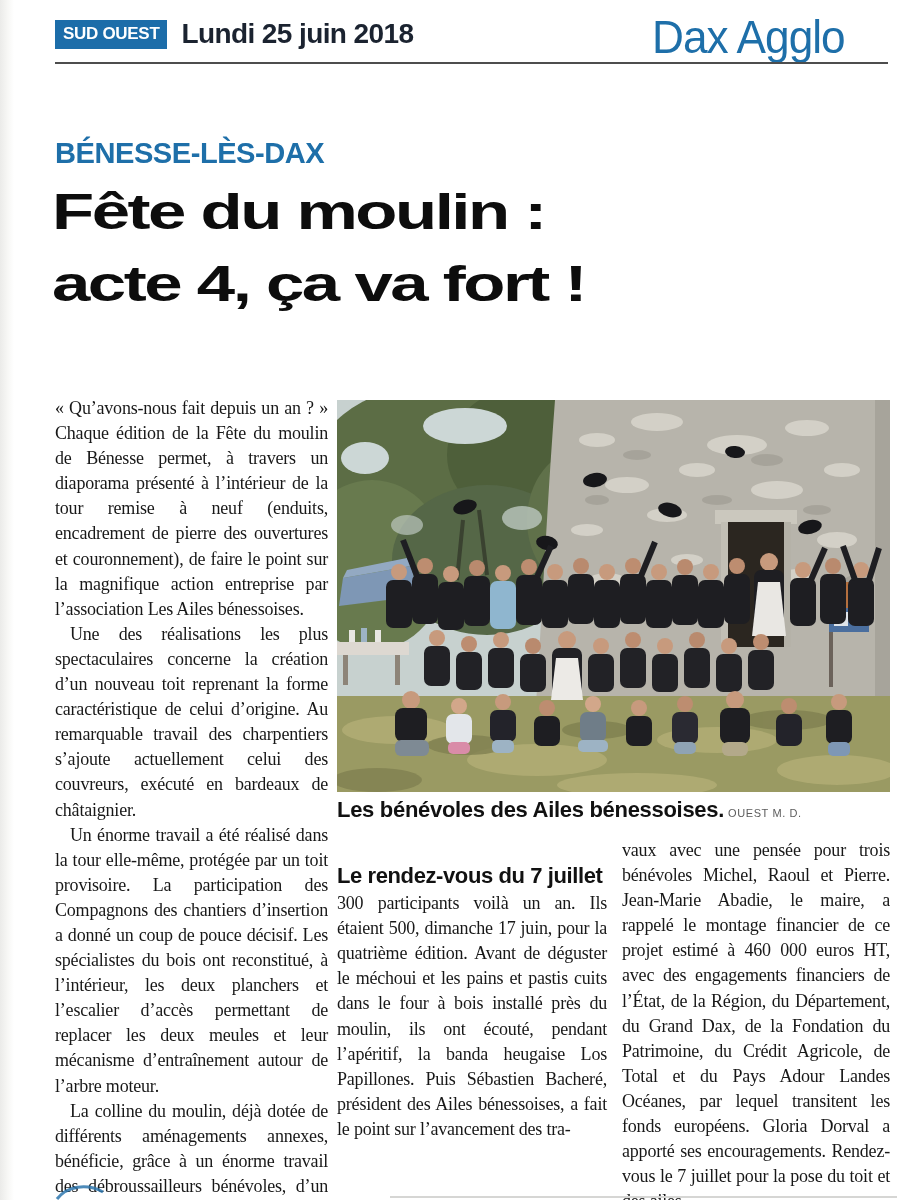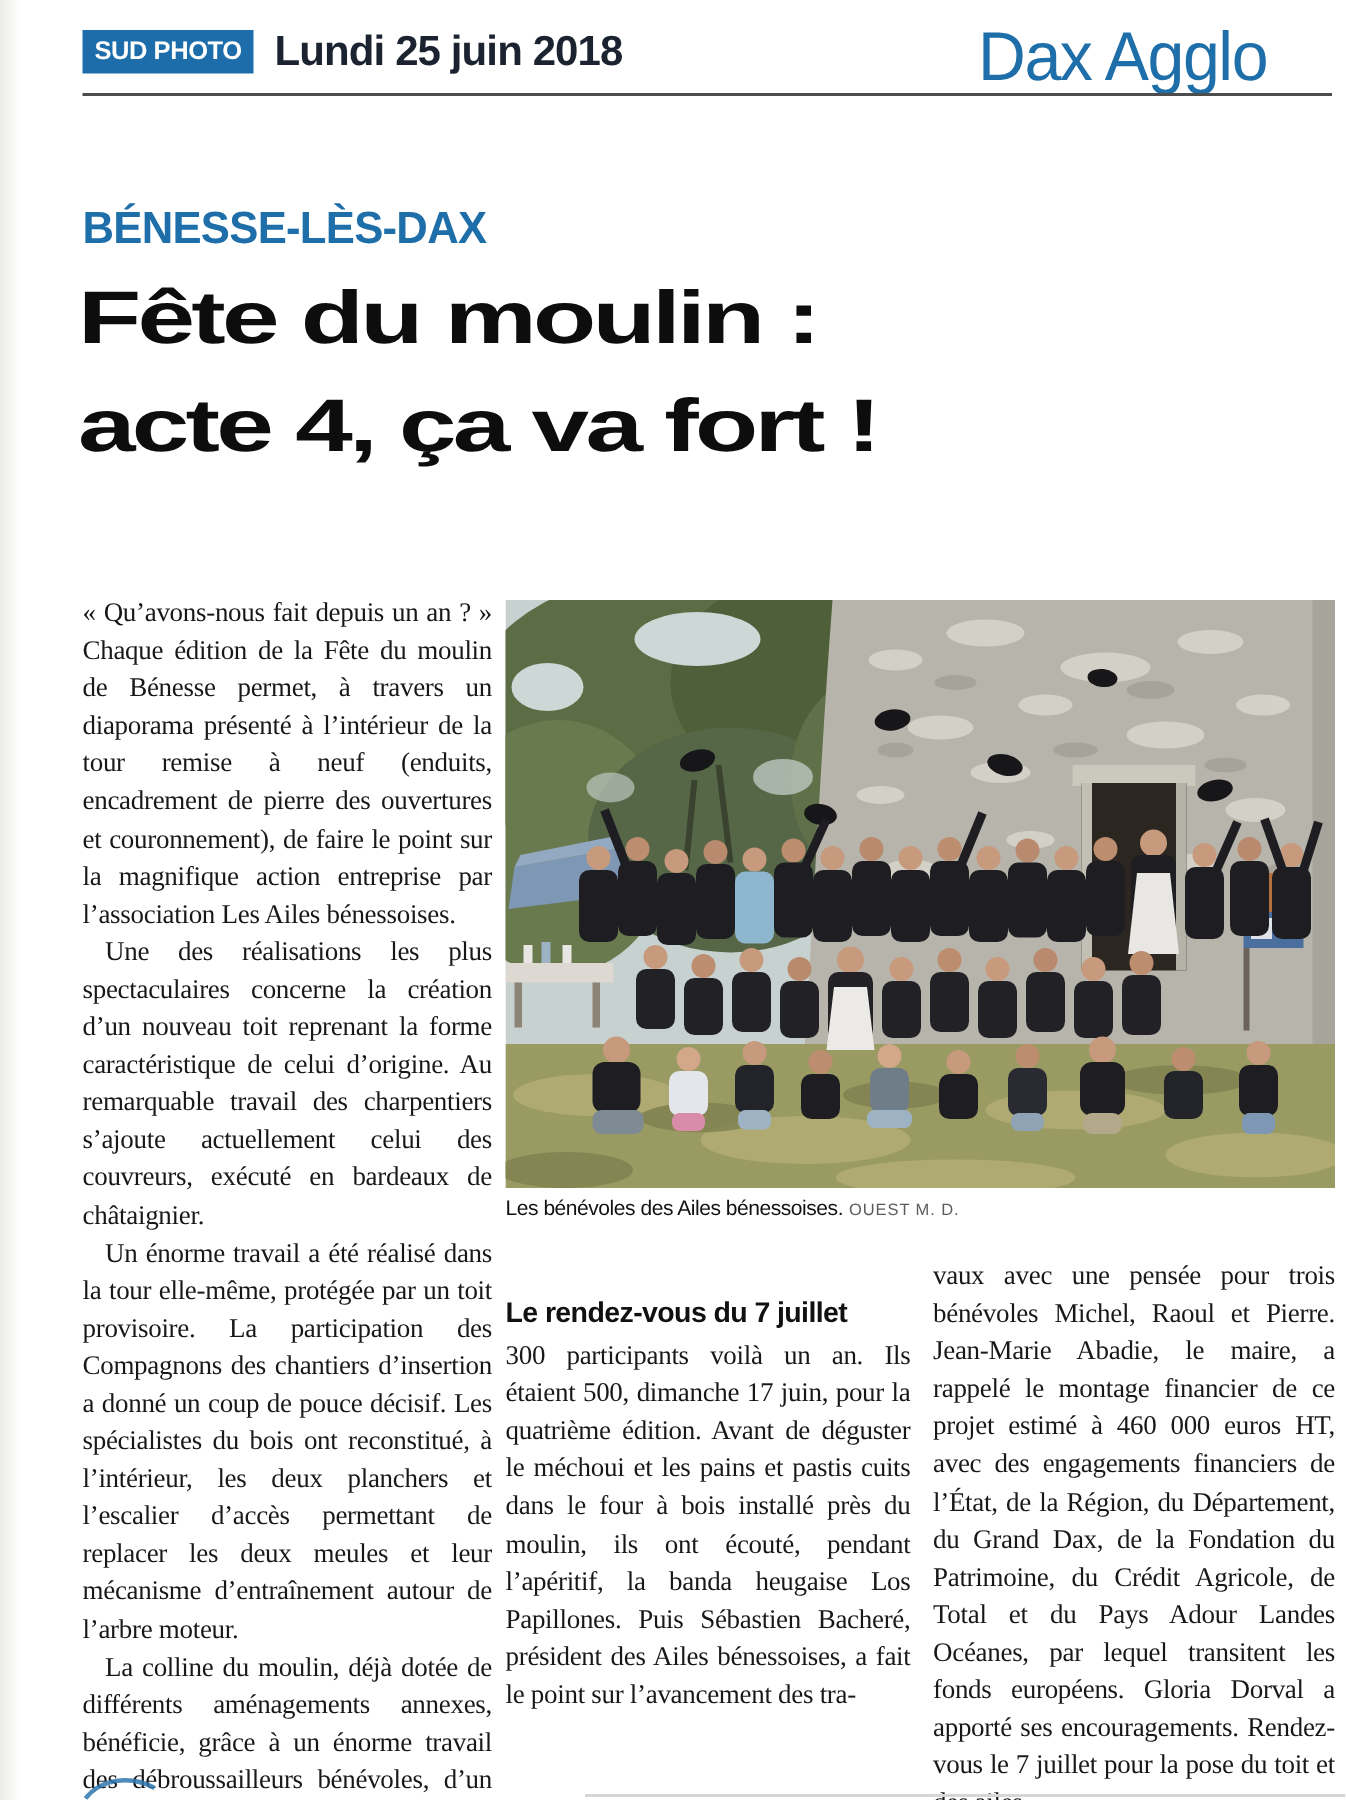--- a/index.html
+++ b/index.html
@@ -52,43 +52,43 @@
   .col {
     position:absolute; font-size:18px; line-height:25.1px; text-align:justify;
     color:#181818; letter-spacing:-0.2px;
   }
   .col p + p { text-indent:15px; }
   #col1 { left:55px;  top:396px; width:273px; }
   #col2 { left:337px; top:838px; width:270px; }
   #col3 { left:622px; top:838px; width:268px; }
   .subhead {
     font-family:"Liberation Sans","DejaVu Sans",sans-serif;
-    font-weight:bold; font-size:19px; letter-spacing:-0.4px;
+    font-weight:bold; font-size:22px; letter-spacing:-0.4px;
     margin-top:25px; margin-bottom:3px; text-align:left; color:#111;
   }
   
   .photo-wrap { position:absolute; left:337px; top:400px; width:553px; height:392px; }
   .photo-wrap svg { display:block; width:553px; height:392px; }
   .caption {
     position:absolute; left:337px; top:797px; width:553px;
     font-family:"Liberation Sans","DejaVu Sans",sans-serif;
   }
-  .caption .cap-main { font-weight:normal; font-size:14px; letter-spacing:-0.3px; color:#111; }
+  .caption .cap-main { font-weight:bold; font-size:22px; letter-spacing:-0.3px; color:#111; }
   .caption .cap-credit { font-size:11px; letter-spacing:0.6px; color:#5c5c5c; margin-left:4px; }
   
   .bottom-swoosh { position:absolute; left:53px; top:1180px; }
   .bottom-rule { position:absolute; left:390px; top:1196px; width:507px; height:2px; background:#d6d6d4; }
 </style>
 </head>
 <body>
 
 <div class="scan-edge"></div>
 
 <div class="masthead">
-  <span class="logo-box">SUD PHOTO</span>
+  <span class="logo-box">SUD OUEST</span>
   <span class="edition-date">Lundi 25 juin 2018</span>
   <span class="section-title">Dax Agglo</span>
 </div>
 <div class="head-rule"></div>
 
 <div class="kicker">BÉNESSE-LÈS-DAX</div>
 <div class="headline">
   <div>Fête du moulin :</div>
   <div>acte 4, ça va fort !</div>
 </div>

